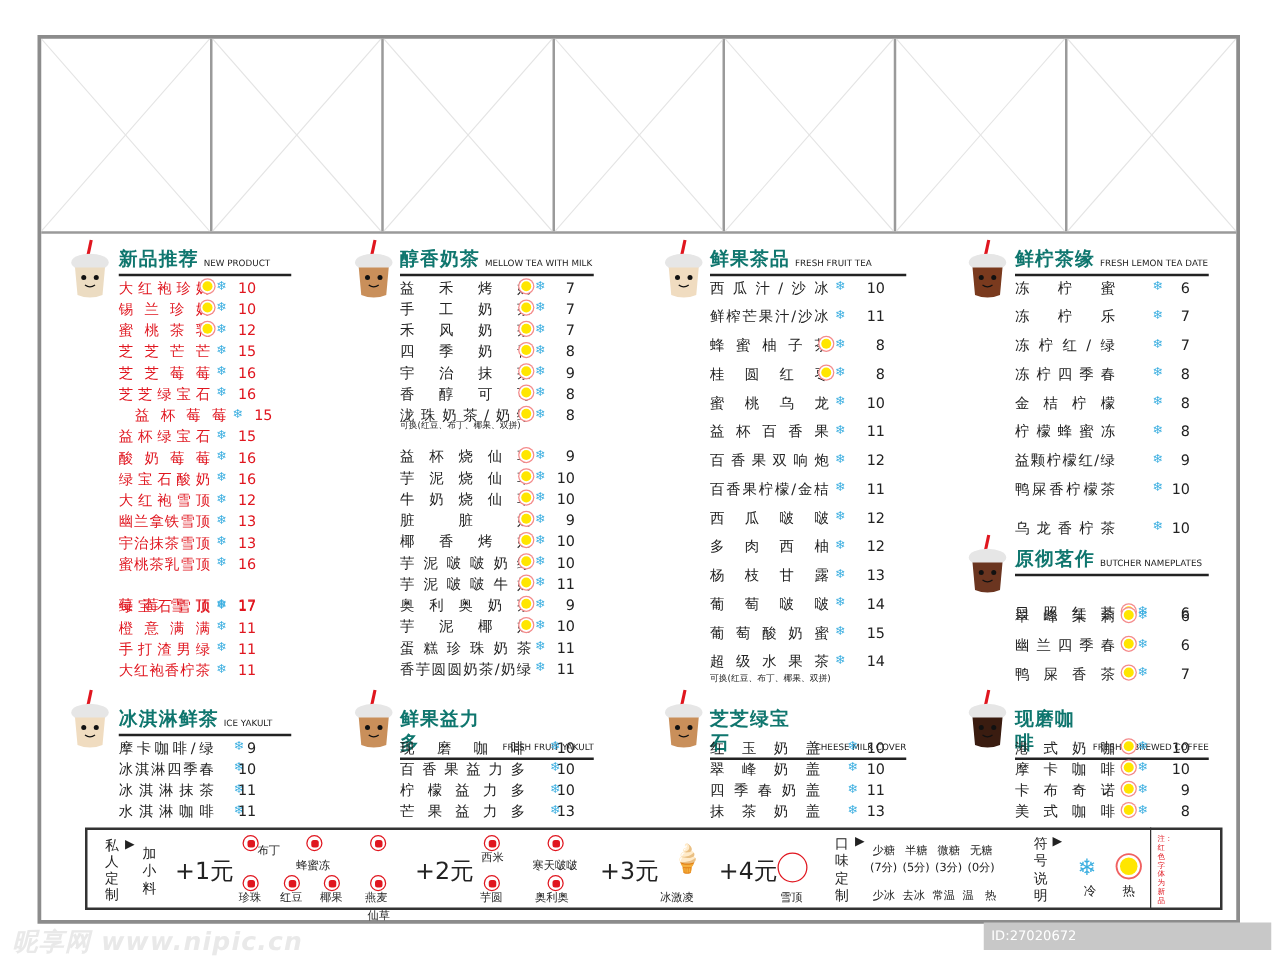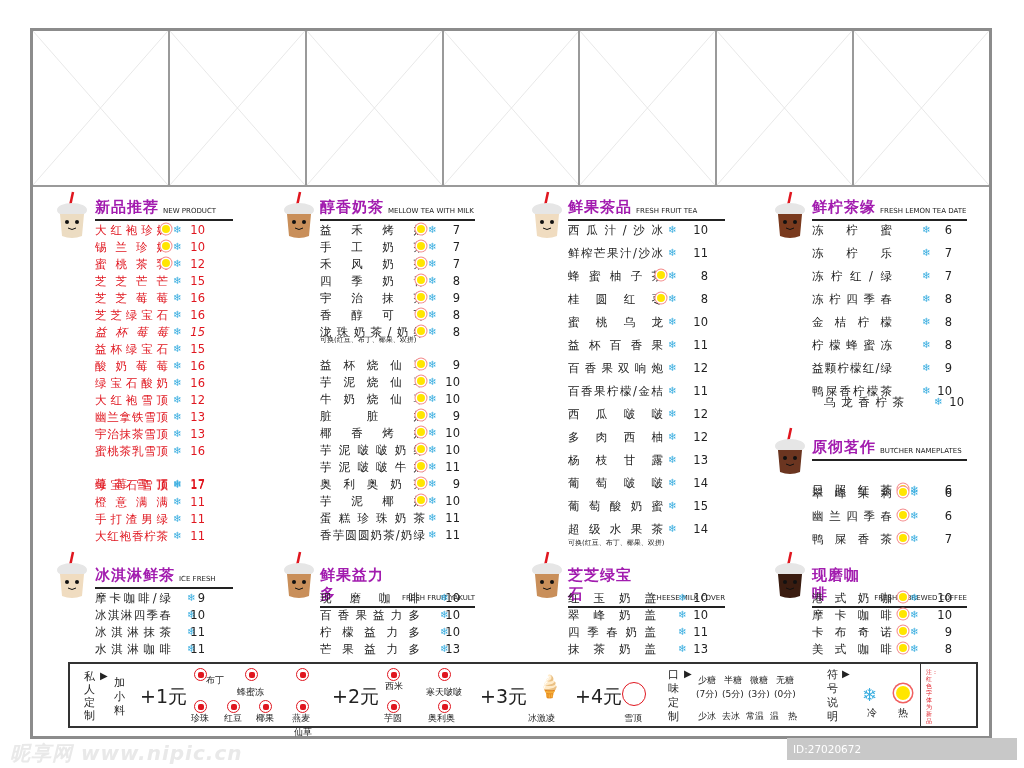--- a/index.html
+++ b/index.html
@@ -3,21 +3,21 @@
 <meta charset="utf-8">
 <style>
   html,body{margin:0;padding:0;background:#fff;}
   body{width:1024px;height:768px;position:relative;overflow:hidden;font-family:"DejaVu Sans",sans-serif;color:#222;}
   .frame{position:absolute;left:30px;top:28px;width:962px;height:711px;border:3px solid #8c8c8c;box-sizing:border-box;}
   .ph-row{position:absolute;left:33px;top:31px;width:956px;height:154px;display:flex;border-bottom:2px solid #9a9a9a;}
   .ph{flex:1;position:relative;border-right:2px solid #9a9a9a;box-sizing:border-box;}
   .ph:last-child{border-right:none;}
   .ph svg{position:absolute;left:0;top:0;width:100%;height:100%;}
   .sec-head{position:absolute;display:flex;align-items:flex-end;border-bottom:2px solid #222;padding-bottom:2px;}
-  .sec-title{font-size:15px;font-weight:bold;color:#a21caf;letter-spacing:1px;}
+  .sec-title{font-size:15px;font-weight:bold;color:#0f766e;letter-spacing:1px;}
   .sec-sub{font-size:7px;color:#222;margin-left:4px;margin-bottom:2px;white-space:nowrap;}
   .cup{position:absolute;width:34px;height:52px;}
   .row{position:absolute;left:0;height:16px;display:flex;align-items:center;font-size:11.5px;white-space:nowrap;}
   .row .nm{display:inline-block;text-align-last:justify;text-align:justify;}
   .row .ic{position:absolute;display:flex;gap:1px;}
   .row .pr{position:absolute;text-align:right;}
   .red{color:#e0161f;}
   .note{position:absolute;font-size:7px;color:#222;white-space:nowrap;}
   .sun{display:inline-block;width:8px;height:8px;border-radius:50%;background:#ffe600;box-shadow:0 0 0 1.5px #fff,0 0 0 2.5px #f48b8b;margin:0 2px;}
   .snow{display:inline-block;font-size:10px;color:#3aaee0;line-height:10px;}
@@ -129,21 +129,21 @@
       </span>
       <span class="pr" style="left:90px;width:20px">16</span>
     </div>
     <div class="row red" style="left: 95px; top: 307px; width: 138px;">
       <span class="nm" style="width:73px">芝芝绿宝石</span>
       <span class="ic" style="left:78px">
         <span class="snow">❄</span>
       </span>
       <span class="pr" style="left:90px;width:20px">16</span>
     </div>
-    <div class="row red" style="left: 95px; top: 324px; width: 138px; font-style: italic;">
+    <div class="row red" style="left: 108px; top: 324px; width: 138px;">
       <span class="nm" style="width:73px">益杯莓莓</span>
       <span class="ic" style="left:78px">
         <span class="snow">❄</span>
       </span>
       <span class="pr" style="left:90px;width:20px">15</span>
     </div>
     <div class="row red" style="left: 95px; top: 341px; width: 138px;">
       <span class="nm" style="width:73px">益杯绿宝石</span>
       <span class="ic" style="left:78px">
         <span class="snow">❄</span>
@@ -556,21 +556,21 @@
       </span>
       <span class="pr" style="left:120px;width:20px">9</span>
     </div>
     <div class="row" style="left: 812px; top: 383px; width: 155px;">
       <span class="nm" style="width:80px">鸭屎香柠檬茶</span>
       <span class="ic" style="left:110px">
         <span class="snow">❄</span>
       </span>
       <span class="pr" style="left:120px;width:20px">10</span>
     </div>
-    <div class="row" style="left: 812px; top: 394px; width: 155px; margin-left: 12px;">
+    <div class="row" style="left: 812px; top: 414px; width: 155px;">
       <span class="nm" style="width:80px">乌龙香柠茶</span>
       <span class="ic" style="left:110px">
         <span class="snow">❄</span>
       </span>
       <span class="pr" style="left:120px;width:20px">10</span>
     </div>
     <div class="cup" style="left: 773px; top: 426px;"><svg width="34" height="52" viewBox="0 0 34 52">
     <line x1="18" y1="2" x2="15" y2="16" stroke="#e0161f" stroke-width="2.5"></line>
     <ellipse cx="17" cy="20" rx="15" ry="7" fill="#e6e6e6"></ellipse>
     <path d="M5 24 L29 24 L27 46 Q17 50 7 46 Z" fill="#6b3520"></path>
@@ -617,21 +617,21 @@
     <div class="cup" style="left: 55px; top: 550px;"><svg width="34" height="52" viewBox="0 0 34 52">
     <line x1="18" y1="2" x2="15" y2="16" stroke="#e0161f" stroke-width="2.5"></line>
     <ellipse cx="17" cy="20" rx="15" ry="7" fill="#e6e6e6"></ellipse>
     <path d="M5 24 L29 24 L27 46 Q17 50 7 46 Z" fill="#f0dcc0"></path>
     <circle cx="12" cy="32" r="2" fill="#111"></circle>
         <circle cx="22" cy="32" r="2" fill="#111"></circle>
     <path d="M13 38 Q17 41 21 38" stroke="#111" stroke-width="1" fill="none"></path>
   </svg></div>
     <div class="sec-head" style="left: 95px; top: 566px; width: 138px;">
       <span class="sec-title">冰淇淋鲜茶</span>
-      <span class="sec-sub">ICE FRESH</span>
+      <span class="sec-sub">ICE YAKULT</span>
     </div>
     <div class="row" style="left: 95px; top: 590px; width: 138px;">
       <span class="nm" style="width:76px">摩卡咖啡/绿</span>
       <span class="ic" style="left:92px">
         <span class="snow">❄</span>
       </span>
       <span class="pr" style="left:90px;width:20px">9</span>
     </div>
     <div class="row" style="left: 95px; top: 607px; width: 138px;">
       <span class="nm" style="width:76px">冰淇淋四季春</span>

